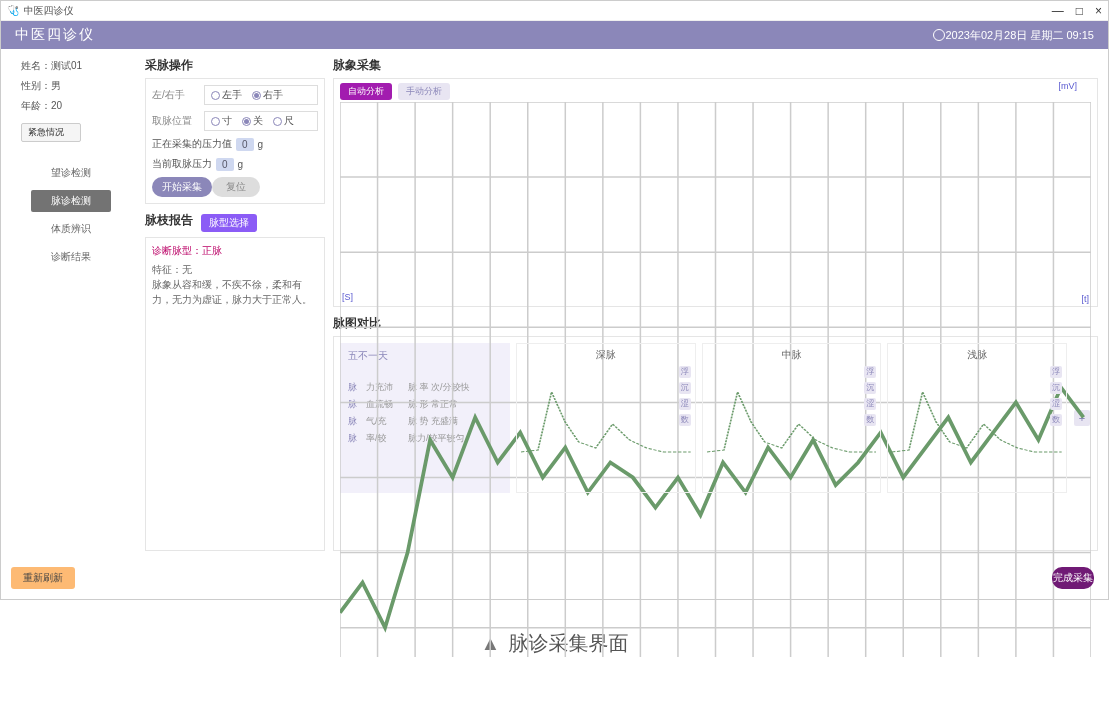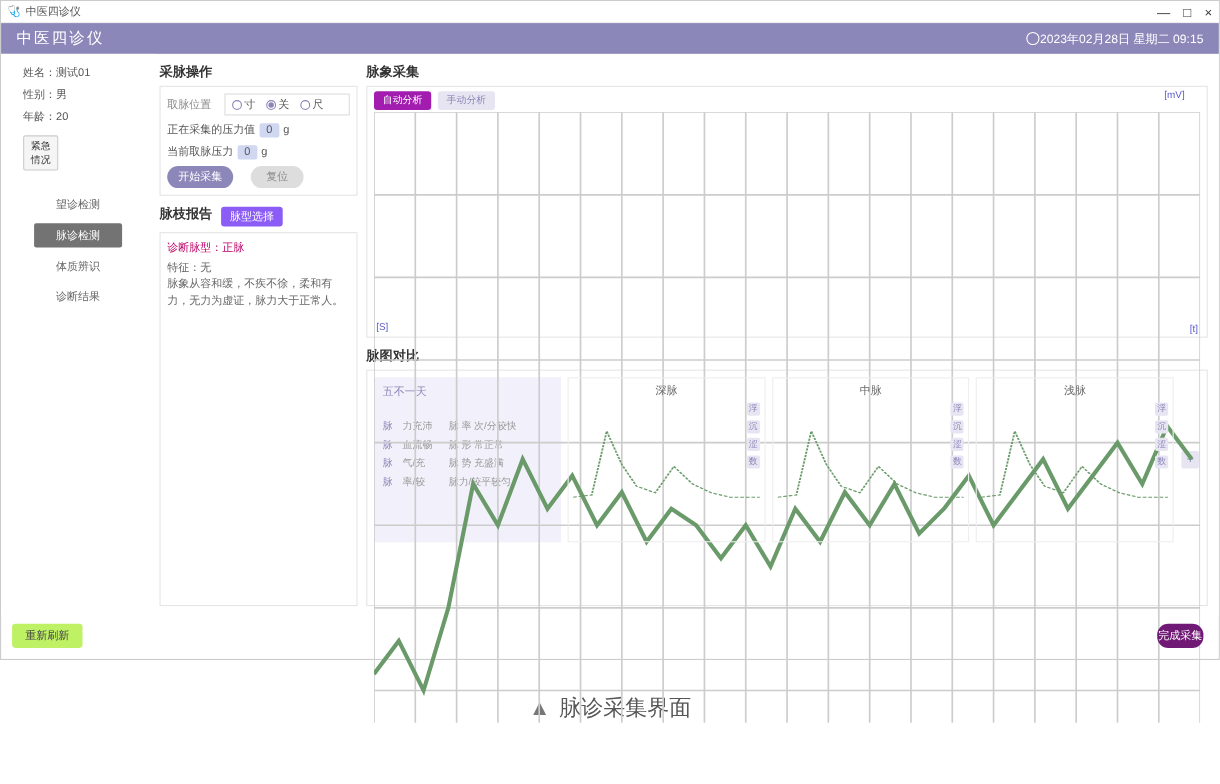--- a/index.html
+++ b/index.html
@@ -10,37 +10,37 @@
   .titlebar-right { display: flex; gap: 12px; font-size: 12px; color: #333; }
   .tb-btn { cursor: pointer; }
   .header { height: 28px; background: #8b87b9; color: #fff; display: flex; align-items: center; padding: 0 14px; justify-content: space-between; }
   .header-title { font-size: 14px; letter-spacing: 2px; }
   .header-time { font-size: 11px; display: flex; align-items: center; gap: 0; }
   .clock-icon { width:12px; height:12px; border:1px solid #fff; border-radius:50%; position:relative; }
   .content { flex: 1; display: flex; background: #fff; }
   .sidebar { width: 140px; background: #fff; padding: 10px 20px; display: flex; flex-direction: column; gap: 6px; }
   .info-line { font-size: 10px; color: #555; }
   .info-label { color:#555; }
-  .print-btn { margin-top:4px; border:1px solid #ccc; background:#f5f5f5; padding:2px 6px; font-size:9px; width:32px; border-radius:2px; }
+  .print-btn { margin-top:4px; border:1px solid #ccc; background:#f5f5f5; padding:2px 6px; font-size:9px; width:60px; border-radius:2px; }
   .nav { margin-top: 14px; display:flex; flex-direction:column; gap:6px; align-items:center;}
   .nav-item { width: 80px; padding: 4px 0; text-align: center; font-size: 10px; color: #666; border-radius:2px; }
   .nav-item.active { background: #737373; color: #fff; }
   .main { flex:1; display:flex; padding: 8px 10px 8px 4px; gap:8px; position:relative; }
   .col-left { width: 180px; display:flex; flex-direction:column; gap:8px;}
   .col-right { flex:1; display:flex; flex-direction:column; gap:8px;}
   .section-title { font-size:12px; font-weight:bold; color:#333; margin-bottom:4px;}
   .op-box { border:1px solid #e5e5e5; padding:6px; font-size:10px; color:#555; }
   .op-row { display:flex; align-items:center; margin-bottom:6px; gap:4px;}
   .op-label { width:48px; color:#888;}
   .radio-group { display:flex; gap:10px; border:1px solid #ddd; padding:2px 6px; flex:1;}
   .radio-item { display:flex; align-items:center; gap:2px;}
   .radio { width:9px; height:9px; border:1px solid #8b87b9; border-radius:50%; display:inline-block; position:relative;}
   .radio.checked::after{ content:''; position:absolute; inset:1px; background:#8b87b9; border-radius:50%;}
   .val-badge { background:#cfd8f0; padding:1px 6px; border-radius:2px; color:#556;}
-  .btn-row { display:flex; gap:16px; margin-top:4px;align-items:flex-end;}
+  .btn-row { display:flex; gap:0; margin-top:4px;align-items:flex-end;}
   .btn-primary { background:#8b87b9; color:#fff; padding:3px 10px; border-radius:10px; font-size:10px;}
   .btn-grey { background:#ddd; color:#888; padding:3px 14px; border-radius:10px; font-size:10px;}
   .report-box { border:1px solid #e5e5e5; padding:6px; flex:1; font-size:10px; color:#555;}
   .report-head { display:flex; align-items:center; gap:8px; margin-bottom:4px;}
   .report-tag { background:#8b5cf6; color:#fff; padding:2px 8px; border-radius:3px; font-size:10px;}
   .report-sub { color:#b06; font-size:10px; margin-bottom:4px;}
   .report-body { font-size:10px; color:#666; line-height:1.5;}
   .chart-box { border:1px solid #e5e5e5; padding:4px 6px; position:relative;}
   .chart-top { display:flex; gap:6px; margin-bottom:2px;}
   .chip { padding:2px 8px; border-radius:3px; font-size:9px;}
@@ -61,21 +61,21 @@
   .ep-k3 { color:#999;}
   .mini-chart { flex:1; border:1px solid #eee; position:relative; padding:4px;}
   .mini-title { font-size:10px; color:#666; text-align:center;}
   .mini-svg { width:100%; height:100px;}
   .mini-dots { position:absolute; right:4px; top:22px; display:flex; flex-direction:column; gap:4px;}
   .dot { width:12px; height:12px; background:#e8e5f2; border-radius:2px; font-size:8px; color:#8b87b9; text-align:center; line-height:12px;}
   .plus-col { width:18px; display:flex; align-items:center; justify-content:center;}
   .plus-btn { width:16px; height:16px; background:#e8e5f2; color:#8b87b9; border-radius:2px; text-align:center; line-height:16px;}
   .bottom-bar { height:40px; position:relative;}
   .footer-btn-right { position:absolute; right:14px; bottom:10px; background:#701a75; color:#fff; padding:4px 1px; border-radius:10px; font-size:10px;}
-  .footer-btn-left { position:absolute; left:10px; bottom:10px; background:#bef264; color:#444; padding:4px 12px; border-radius:3px; font-size:10px;}
+  .footer-btn-left { position:absolute; left:10px; bottom:10px; background:#fdba74; color:#444; padding:4px 12px; border-radius:3px; font-size:10px;}
   .caption { width:1109px; text-align:center; margin-top:30px; font-size:20px; color:#555;}
   .caption-arrow { margin-right:8px; color:#777;}
 </style>
 </head>
 <body>
 
 <div class="window">
   <div class="titlebar">
     <div class="titlebar-left">
       <span>🩺</span>
@@ -108,20 +108,33 @@
         <div class="nav-item">体质辨识</div>
         <div class="nav-item">诊断结果</div>
       </div>
     </div>
 
     <div class="main">
       <div class="col-left">
         <div>
           <div class="section-title">采脉操作</div>
           <div class="op-box">
+            <div class="op-row">
+              <span class="op-label">左/右手</span>
+              <div class="radio-group">
+                <span class="radio-item">
+                    <span class="radio"></span>
+                    <span>左手</span>
+                  </span>
+                <span class="radio-item">
+                    <span class="radio checked"></span>
+                    <span>右手</span>
+                  </span>
+              </div>
+            </div>
             <div class="op-row">
               <span class="op-label">取脉位置</span>
               <div class="radio-group">
                 <span class="radio-item">
                     <span class="radio"></span>
                     <span>寸</span>
                   </span>
                 <span class="radio-item">
                     <span class="radio checked"></span>
                     <span>关</span>

